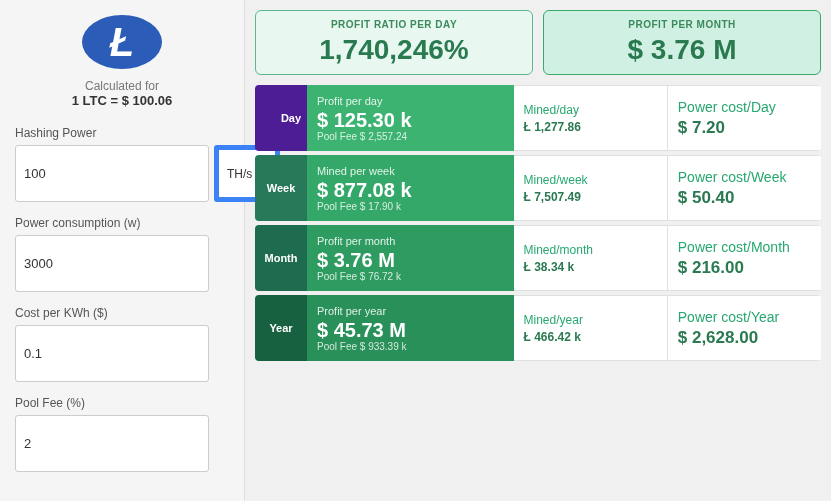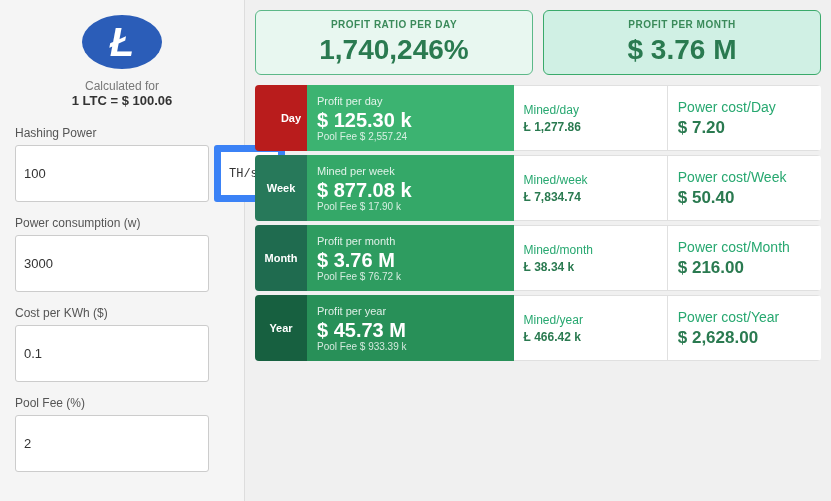--- a/index.html
+++ b/index.html
@@ -72,28 +72,27 @@
       flex: 1;
       border: 1px solid #ccc;
       border-radius: 3px;
       padding: 20px 8px;
       font-size: 13px;
       color: #333;
       background: white;
       outline: none;
     }
     .field-select {
-      border: 7px solid #3b82f6;
+      border: 5px solid #3b82f6;
       border-radius: 3px;
       padding: 5px 4px;
       font-size: 12px;
       background: white;
       color: #333;
       outline: none;
-      font-family: Liberation Mono, monospace;
     }
     
     .right-panel {
       flex: 1;
       display: flex;
       flex-direction: column;
       padding: 10px 10px 10px 10px;
     }
     
     .top-stats {
@@ -142,21 +141,21 @@
     }
     .row-label {
       width: 52px;
       display: flex;
       align-items: center;
       justify-content: center;
       font-size: 11px;
       font-weight: bold;
       color: white;
     }
-    .row-label.day   { background: #b91c1c; padding-left: 20px; }
+    .row-label.day   { background: #4c1d95; padding-left: 20px; }
     .row-label.week  { background: #27795a; }
     .row-label.month { background: #1f6b4f; }
     .row-label.year  { background: #176040; }
     .row-profit {
       flex: 1.4;
       background: #3cb371;
       padding: 6px 10px;
       display: flex;
       flex-direction: column;
       justify-content: center;
@@ -291,21 +290,21 @@
     </div>
         <div class="data-row">
       <div class="row-label week">Week</div>
       <div class="row-profit week">
         <div class="profit-title">Mined per week</div>
         <div class="profit-value">$ 877.08 k</div>
         <div class="profit-fee">Pool Fee $ 17.90 k</div>
       </div>
       <div class="row-mined">
         <div class="mined-label">Mined/week</div>
-        <div class="mined-value">Ł 7,834.74</div>
+        <div class="mined-value">Ł 7,507.49</div>
       </div>
       <div class="row-power">
         <div class="power-label">Power cost/Week</div>
         <div class="power-value">$ 50.40</div>
       </div>
     </div>
         <div class="data-row">
       <div class="row-label month">Month</div>
       <div class="row-profit month">
         <div class="profit-title">Profit per month</div>

